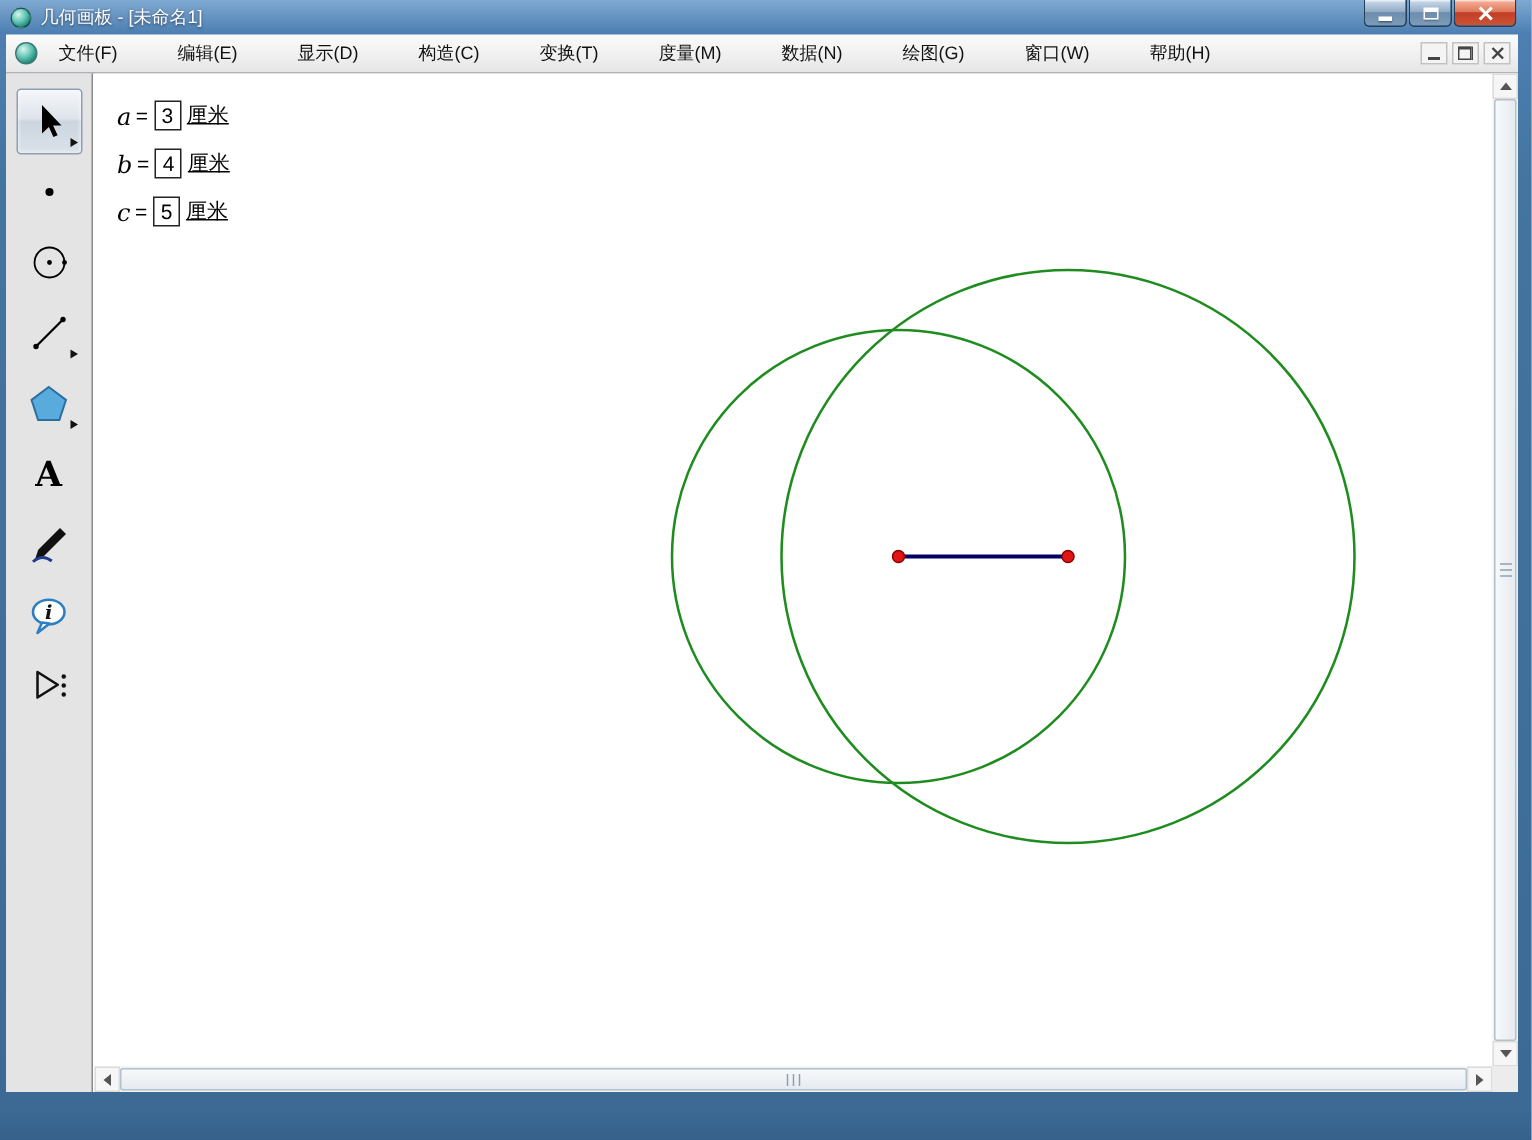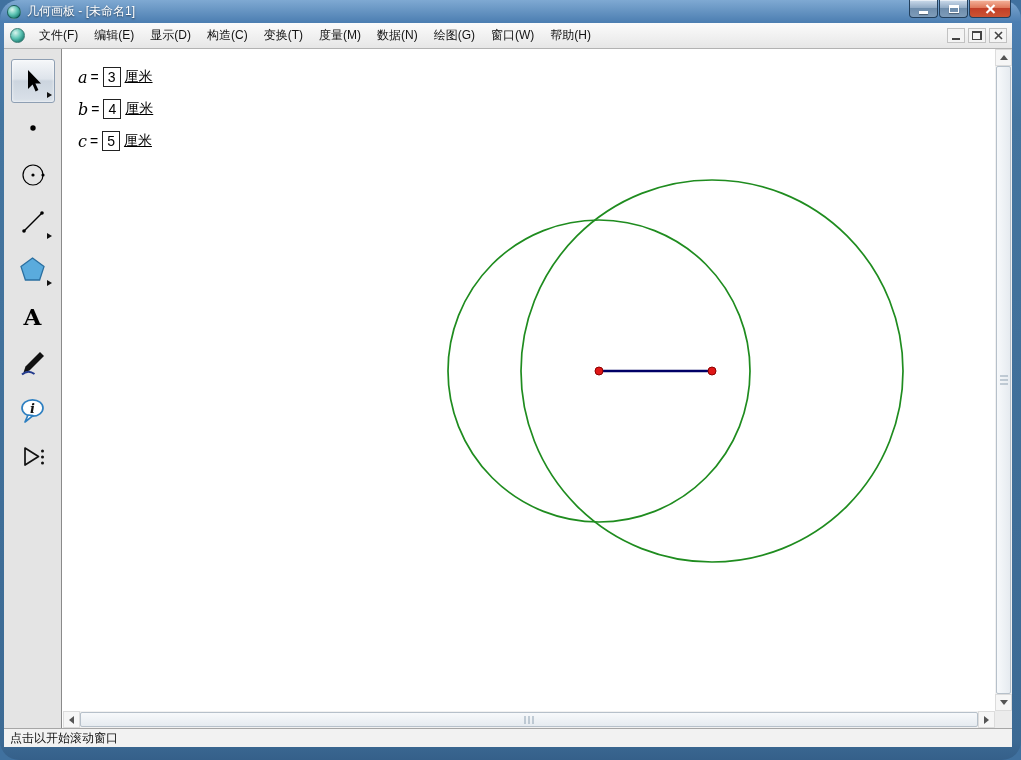--- a/index.html
+++ b/index.html
@@ -1,21 +1,21 @@
 <!DOCTYPE html>
 <html><head>
 <meta charset="utf-8">
 <style>
   * { margin:0; padding:0; box-sizing:border-box; }
   html,body { width:1021px; height:760px; overflow:hidden; }
   body { font-family:"Liberation Sans","DejaVu Sans",sans-serif; position:relative; background:#40719f; }
 
   
   .frame { position:absolute; inset:0;
-    background:linear-gradient(180deg,#7fa9d2 0px,#4d7fb2 22px,#44759f 120px,#3c6a94 740px,#35608a 760px);border-radius:19px; }
+    background:linear-gradient(180deg,#7fa9d2 0px,#4d7fb2 22px,#44759f 120px,#3c6a94 740px,#35608a 760px); }
 
   
   .titlebar { position:absolute; top:0; left:0; right:0; height:23px;
     display:flex; align-items:center; padding-left:7px; color:#fff; font-size:12px;
     text-shadow:0 1px 2px rgba(0,0,0,.55); }
   .app-icon { width:14px; height:14px; border-radius:50%;
     background:radial-gradient(circle at 35% 30%, #d8f4ee 0%, #5ec4b4 45%, #1d7f74 80%, #0d5a52 100%);
     border:1px solid rgba(0,40,40,.5); margin-right:6px; flex:0 0 auto; }
   .title-text { white-space:nowrap; }
   .tb-buttons { position:absolute; right:10px; top:0; display:flex; gap:1px; }
@@ -30,21 +30,21 @@
   .glyph-max { width:10px; height:8px; border:1px solid #fff; border-top-width:3px; box-shadow:0 1px 1px rgba(0,0,0,.3); }
 
   
   .menubar { position:absolute; top:23px; left:4px; width:1008px; height:26px;
     background:linear-gradient(180deg,#fbfbfb 0%,#efefef 60%,#e6e6e6 100%);
     border-bottom:1px solid #b2b2b2; display:flex; align-items:center; padding-left:6px;
     font-size:12px; color:#111; }
   .doc-icon { width:15px; height:15px; border-radius:50%;
     background:radial-gradient(circle at 35% 30%, #d8f4ee 0%, #5ec4b4 45%, #1d7f74 80%, #0d5a52 100%);
     border:1px solid #3a7a72; margin-right:6px; flex:0 0 auto; }
-  .menus { display:flex; }
+  .menus { display:flex;gap:24px; }
   .menu-item { padding:5px 8px; cursor:default; white-space:nowrap; }
   .child-controls { position:absolute; right:5px; top:5px; display:flex; gap:3px; }
   .cc-btn { width:18px; height:15px; display:flex; align-items:center; justify-content:center;
     border:1px solid #c2c2c2; background:#f4f4f4; }
   .cc-min { width:8px; height:2px; background:#444; margin-top:7px; }
   .cc-restore { position:relative; width:10px; height:9px; }
   .cc-restore::before { content:""; position:absolute; right:0; top:0; width:7px; height:6px; border:1px solid #444; border-top-width:2px; }
   .cc-restore::after { content:""; position:absolute; left:0; bottom:0; width:7px; height:6px; border:1px solid #444; border-top-width:2px; background:#f4f4f4; }
 
   
@@ -273,17 +273,14 @@
           </span>
       </div>
       <div class="sb-btn sb-right">
           <span class="tri-right"></span>
         </div>
     </div>
 
     <div class="corner"></div>
   </div>
 
-  <div class="statusbar">
-    <span>点击以开始滚动窗口</span>
-  </div>
 
 </div>
 
 </body></html>

